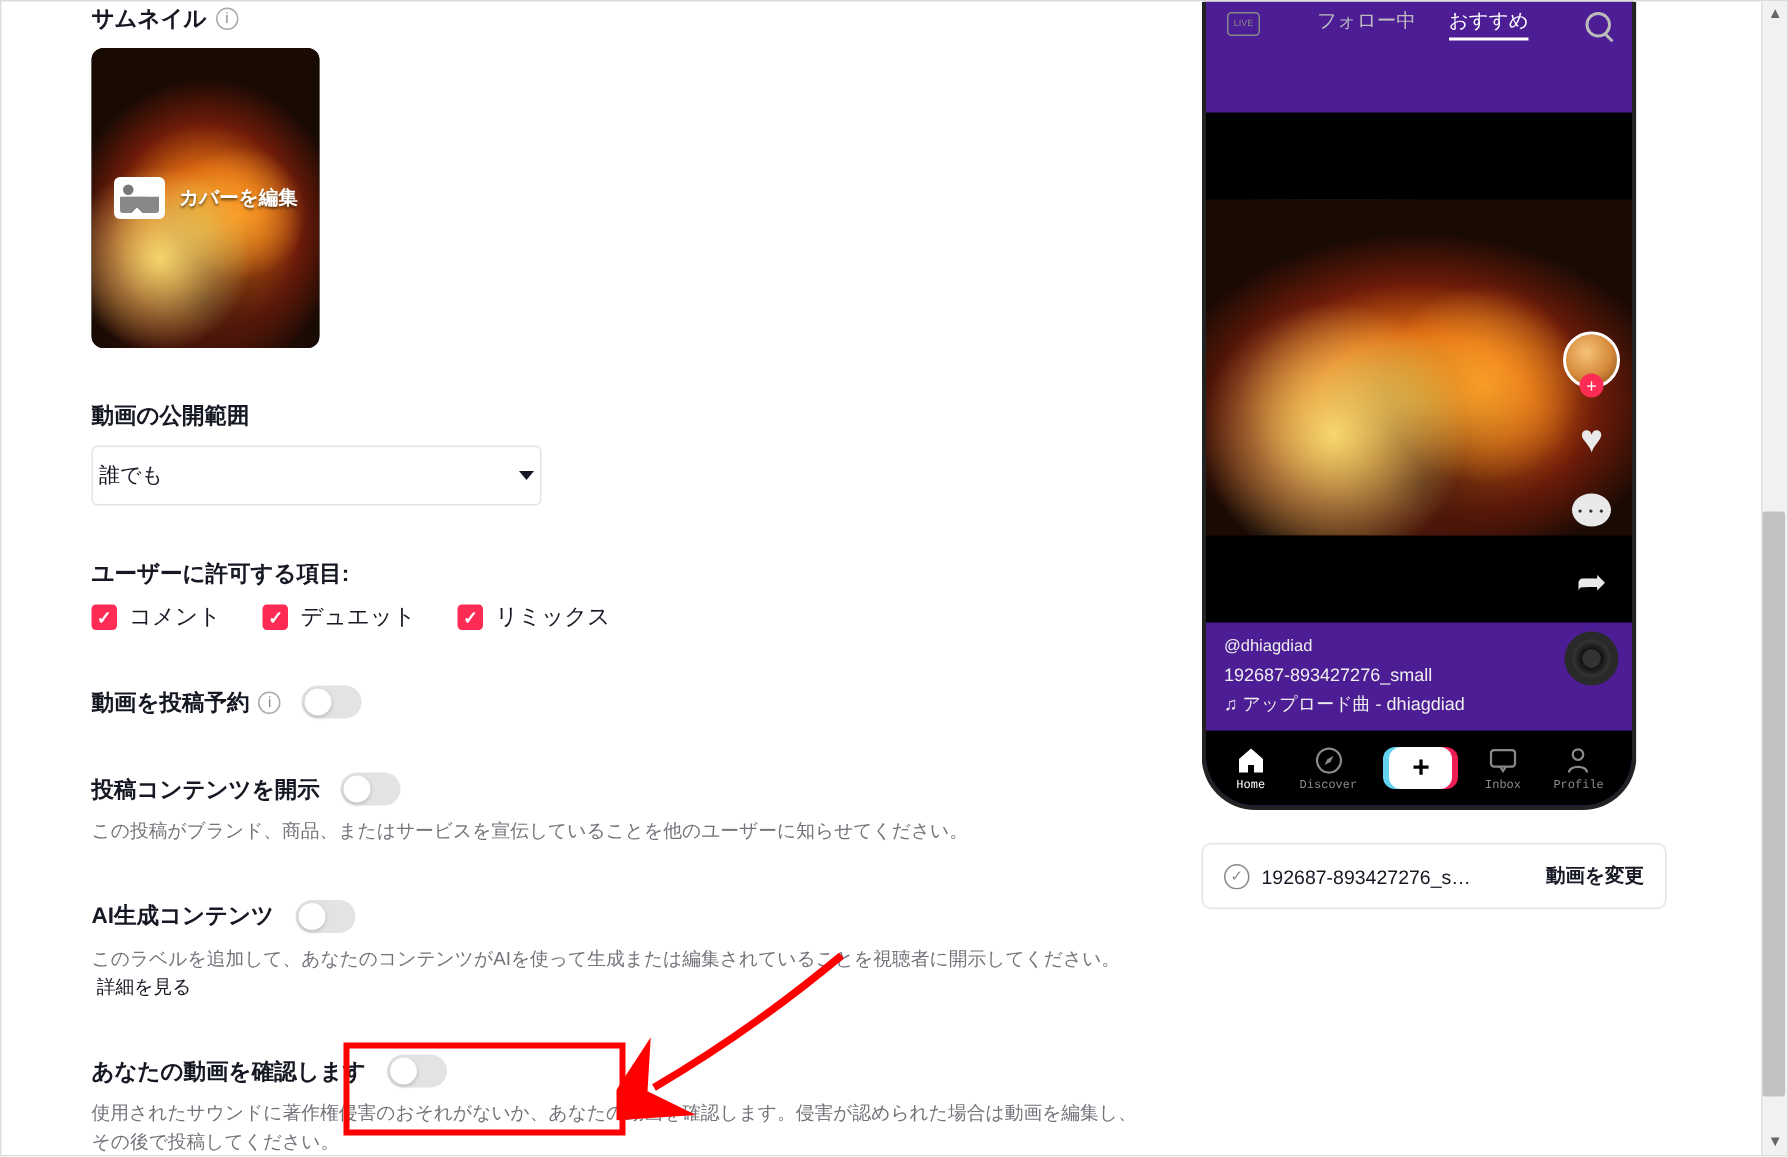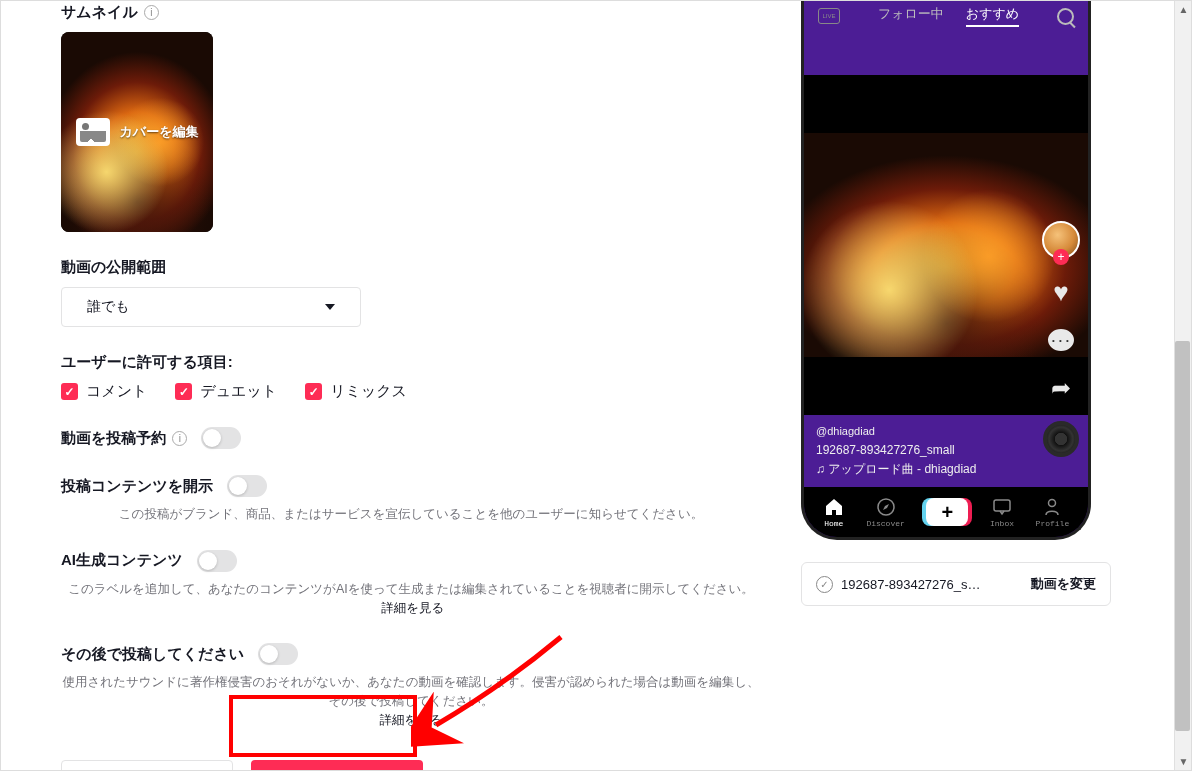--- a/index.html
+++ b/index.html
@@ -20,22 +20,22 @@
   .fire-bg::after { content:""; position:absolute; inset:0; background:
      radial-gradient(circle at 30% 70%, rgba(255,230,120,0.9), transparent 35%),
      radial-gradient(circle at 65% 55%, rgba(255,160,40,0.9), transparent 30%),
      radial-gradient(circle at 50% 85%, rgba(60,20,10,0.9), transparent 40%);
   }
   .thumb-overlay { position: relative; z-index: 2; display: flex; align-items: center; gap: 10px; }
   .picture-icon { width: 34px; height: 28px; background: #fff; border-radius: 4px; position: relative; }
   .picture-icon::before { content:""; position:absolute; width:7px; height:7px; border-radius:50%; background:#777; top:5px; left:6px; }
   .picture-icon::after { content:""; position:absolute; bottom:4px; left:4px; right:4px; height:11px; background:linear-gradient(135deg,#888 0 50%, transparent 50%), linear-gradient(45deg, transparent 40%, #888 40%); border-radius:0 0 2px 2px;}
   .thumb-label { font-size: 13px; font-weight: 600; text-shadow: 0 1px 2px rgba(0,0,0,0.6); }
-  .block { margin-top: 26px; text-align: center; }
-  .select { width: 300px; height: 40px; border: 1px solid #e3e3e4; border-radius: 4px; display: flex; align-items: center; justify-content: space-between; padding: 0 25px; cursor: pointer; background:#fff; }
+  .block { margin-top: 36px; }
+  .select { width: 300px; height: 40px; border: 1px solid #e3e3e4; border-radius: 4px; display: flex; align-items: center; justify-content: space-between; padding: 0 4px; cursor: pointer; background:#fff; }
   .caret-down { width: 0; height: 0; border-left: 5px solid transparent; border-right: 5px solid transparent; border-top: 6px solid #161823; }
   .checkbox-row { display: flex; gap: 28px; margin-top: 10px; }
   .cb-item { display: flex; align-items: center; gap: 8px; font-size: 15px; cursor: pointer; }
   .cb { width: 17px; height: 17px; background: #fe2c55; border-radius: 3px; display: flex; align-items: center; justify-content: center; color: #fff; font-size: 12px; font-weight: bold; }
   .toggle-row { display: flex; align-items: center; gap: 14px; }
   .toggle { width: 40px; height: 22px; background: #e3e3e4; border-radius: 11px; position: relative; cursor: pointer; }
   .toggle::after { content:""; position:absolute; width:18px; height:18px; background:#fff; border-radius:50%; top:2px; left:2px; box-shadow:0 1px 3px rgba(0,0,0,0.2);}
   .helper { font-size: 12.5px; color: #73737a; margin-top: 8px; line-height: 1.5; }
   .link-text { color: #161823; font-weight: 500; cursor: pointer; }
   .button-row { display: flex; gap: 18px; margin-top: 30px; }
@@ -148,21 +148,21 @@
           <span class="toggle"></span>
         </div>
         <div class="helper">
           <span>このラベルを追加して、あなたのコンテンツがAIを使って生成または編集されていることを視聴者に開示してください。</span>
           &nbsp;<span class="link-text">詳細を見る</span>
         </div>
       </div>
 
       <div class="block">
         <div class="toggle-row">
-          <span class="section-label" style="margin:0">その後で投稿してください</span>
+          <span class="section-label" style="margin:0">あなたの動画を確認します</span>
           <span class="toggle"></span>
         </div>
         <div class="helper">
           <span>使用されたサウンドに著作権侵害のおそれがないか、あなたの動画を確認します。侵害が認められた場合は動画を編集し、その後で投稿してください。</span><br>
           <span class="link-text">詳細を見る</span>
         </div>
       </div>
 
       <div class="button-row">
         <div class="btn btn-secondary">破棄する</div>

